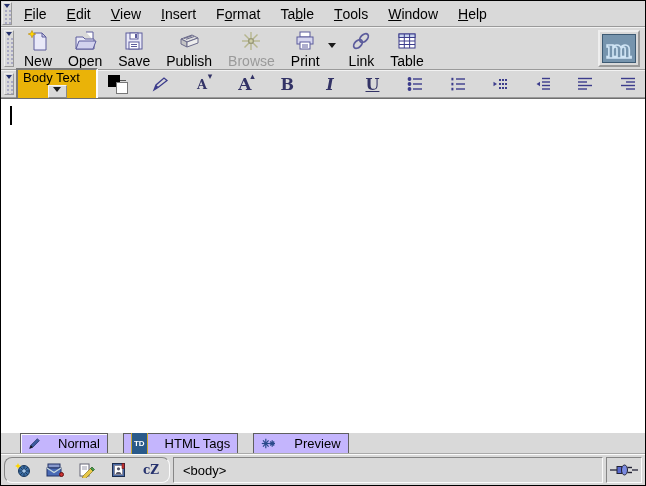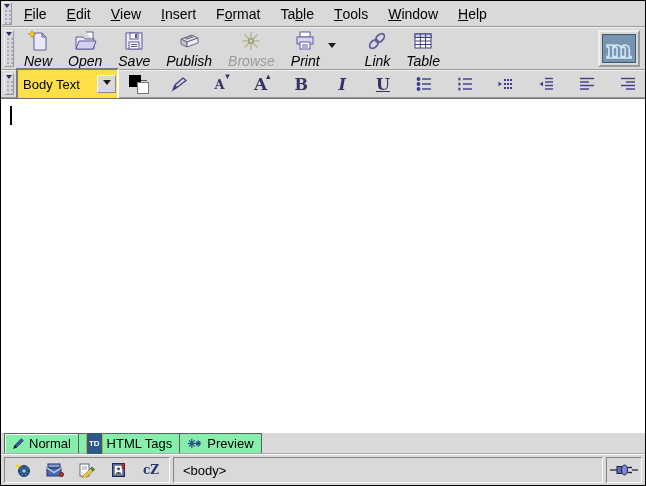--- a/index.html
+++ b/index.html
@@ -21,37 +21,37 @@
   
   .menubar { height:26px; display:flex; align-items:stretch; border-bottom:1px solid #9a9a9a;
              background:#d9d9d9; }
   .menu-item { display:flex; align-items:center; padding:0 10px; font-size:14px; cursor:default; }
 
   
   .toolbar { display:flex; align-items:stretch; background:#d9d9d9;
              border-top:1px solid #f2f2f2; border-bottom:1px solid #9a9a9a; }
   .main-toolbar { height:43px; padding:1px 2px; }
   .tbtn { display:flex; flex-direction:column; align-items:center; justify-content:center;
-          padding:1px 7px; font-size:14px; gap:0; border:1px solid transparent; cursor:default;font-style:italic; }
+          padding:1px 7px; font-size:14px; gap:0; border:1px solid transparent; cursor:default; }
   .tbtn .ticon { height:24px; display:flex; align-items:center; }
   .tbtn.disabled { color:#9a9a9a; }
   .drop-arrow { display:flex; align-items:flex-start; padding-top:14px; width:13px; cursor:default; }
   .tri-down { width:0; height:0; border:4px solid transparent; border-top:5px solid #1a1a1a; }
   .tb-spacer { flex:1; }
   .throbber { width:42px; height:37px; align-self:center; margin-right:3px;
               border:2px outset #eee; background:#d9d9d9; display:flex; align-items:center;
               justify-content:center; cursor:pointer; }
   .throbber-inner { width:34px; height:29px; background:#7694ad; border:1px solid #3d5a73;
                     display:flex; align-items:center; justify-content:center; }
-  .gap-before { margin-left:16px; }
+  .gap-before { }
 
   
   .format-toolbar { height:28px; padding:1px 4px 1px 2px; align-items:center; gap:0; }
   .combo { display:flex; height:32px; border:2px solid; border-color:#7a7a7a #fdfdfd #fdfdfd #7a7a7a;
-           background:#fde047; align-items:center; margin-right:8px; }
+           background:#eab308; align-items:center; margin-right:8px;flex-direction:column; }
   .combo-value { width:78px; padding:0 5px; font-size:13px; }
   .combo-btn { width:19px; height:18px; margin:0 1px; background:#d9d9d9;
                border:1px solid; border-color:#f5f5f5 #8a8a8a #8a8a8a #f5f5f5;
                display:flex; align-items:center; justify-content:center; cursor:pointer; }
   .fmt-items { flex:1; display:flex; align-items:center; justify-content:space-between; }
   .fbtn { width:26px; height:24px; display:flex; align-items:center; justify-content:center;
           border:1px solid transparent; cursor:default; color:#333366; position:relative; }
   .swatch { position:relative; width:24px; height:24px; }
   .swatch-fg { position:absolute; top:2px; left:1px; width:12px; height:12px; background:#000; }
   .swatch-fg::after { content:""; position:absolute; left:12px; top:5px; width:6px; height:1px; background:#555; }
@@ -63,34 +63,34 @@
   .size-a { font-family:"DejaVu Serif", serif; font-weight:bold; }
   .size-arrow { position:absolute; top:-1px; right:2px; font-size:9px; line-height:9px; }
 
   
   .editor { flex:1; background:#fff; border-top:1px solid #707070; position:relative; cursor:text; }
   .caret { position:absolute; top:7px; left:9px; width:2px; height:19px; background:#000; }
 
   
   .tabrow { height:21px; display:flex; align-items:flex-end; background:#d9d9d9;
             padding-left:3px; border-bottom:1px solid #aaa; }
-  .tab { display:flex; align-items:center; gap:4px; height:20px; padding:0 7px;
-         border:1px solid #5f5f5f; border-bottom:none; background:#86efac; font-size:13px;
-         cursor:pointer; margin-right:-1px; }
+  .tab { display:flex; align-items:center; gap:17px; height:20px; padding:0 7px;
+         border:1px solid #5f5f5f; border-bottom:none; background:#c4b5fd; font-size:13px;
+         cursor:pointer; margin-right:-1px;margin-left:16px; }
   .tab.active { box-shadow:inset 1px 1px 0 #fafafa; font-weight:normal; }
   .td-badge { background:#2a5a8a; border:1px solid #c8a830; color:#fff; font-size:8px;
               font-weight:bold; padding:8px 2px; line-height:10px; border-radius:2px; }
   .html-badge { color:#2a52be; font-size:9px; font-weight:bold; letter-spacing:-0.5px; }
 
   
   .statusbar { height:31px; display:flex; align-items:stretch; gap:3px; padding:2px 3px;
                background:#d9d9d9; border-top:1px solid #fbfbfb; }
   .panel { border:1px solid; border-color:#868686 #fbfbfb #fbfbfb #868686;
            display:flex; align-items:center; }
-  .components { padding:0 8px; gap:12px; }
+  .components { padding:0 8px; gap:12px;border-radius:8px; }
   .comp-icon { width:20px; height:17px; display:flex; align-items:center; justify-content:center;
                cursor:pointer; }
   .cz { font-family:"DejaVu Serif", serif; font-weight:bold; font-size:12px; color:#26326e; }
   .structure { flex:1; padding:0 9px; font-size:13px;text-align:center; }
   .body-tag { cursor:pointer; }
   .plug-panel { width:36px; justify-content:center; cursor:pointer; }
 
   svg { display:block; }
 </style>
 </head>

